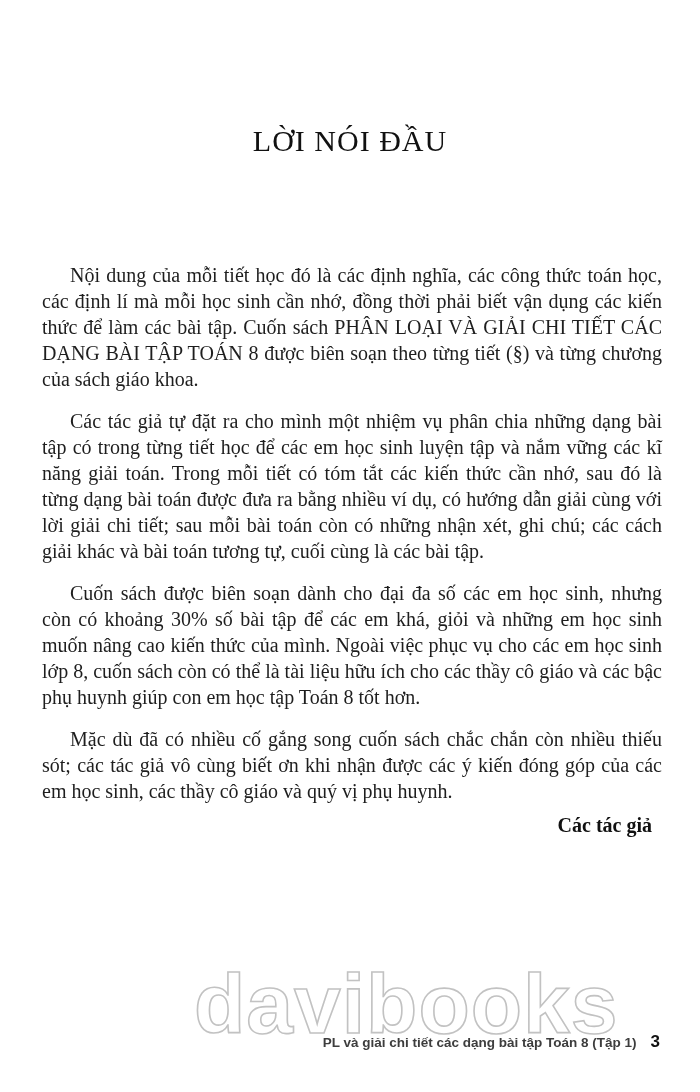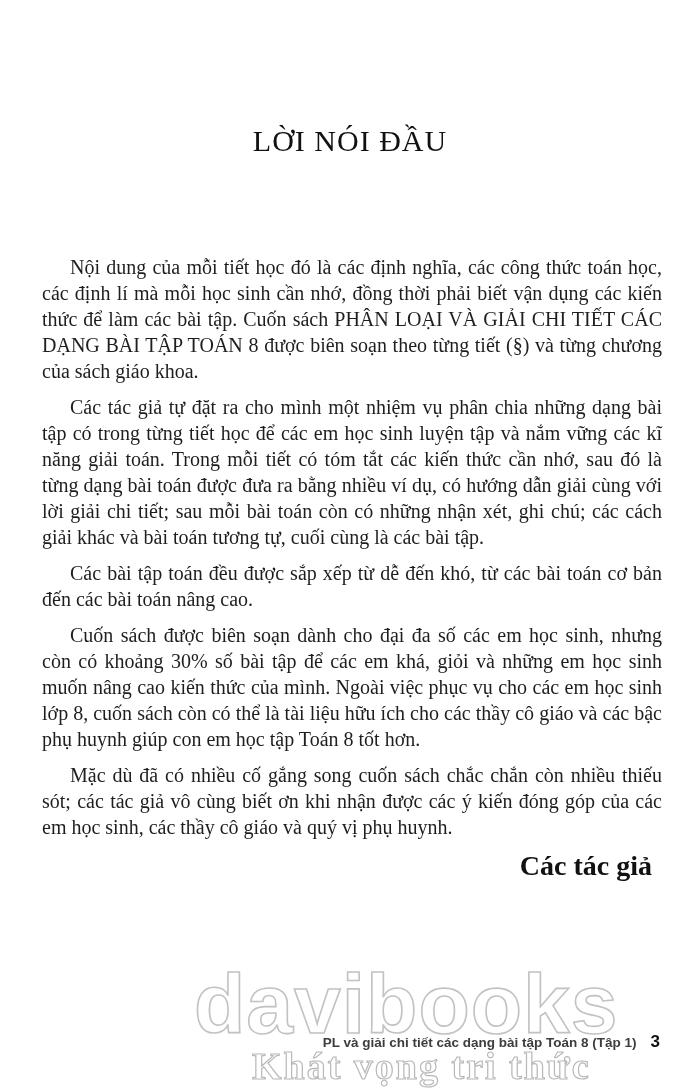--- a/index.html
+++ b/index.html
@@ -23,31 +23,31 @@
     font-weight: normal;
     letter-spacing: 1px;
     color: #111111;
   }
   .content {
     position: absolute;
     top: 246px; left: 42px;
     width: 620px;
   }
   .content p {
-    margin: 8px 0 10px 0;
+    margin: 16px 0 10px 0;
     font-size: 20px;
     line-height: 26px;
     text-align: justify;
     text-indent: 28px;
     color: #1e1e1e;
   }
   .signature {
     margin-top: 8px;
     text-align: right;
-    font-size: 28px;
+    font-size: 20px;
     font-weight: bold;
     padding-right: 10px;
     color: #111111;
   }
   .wm-brand {
     position: absolute;
     top: 956px; left: 146px;
     z-index: 1;
     font-family: "Liberation Sans", sans-serif;
     font-size: 84px;
@@ -97,28 +97,26 @@
 </head>
 <body>
 
 <div class="page">
 
   <div class="title">LỜI NÓI ĐẦU</div>
 
   <div class="content">
     <p>Nội dung của mỗi tiết học đó là các định nghĩa, các công thức toán học, các định lí mà mỗi học sinh cần nhớ, đồng thời phải biết vận dụng các kiến thức để làm các bài tập. Cuốn sách PHÂN LOẠI VÀ GIẢI CHI TIẾT CÁC DẠNG BÀI TẬP TOÁN 8 được biên soạn theo từng tiết (§) và từng chương của sách giáo khoa.</p>
     <p>Các tác giả tự đặt ra cho mình một nhiệm vụ phân chia những dạng bài tập có trong từng tiết học để các em học sinh luyện tập và nắm vững các kĩ năng giải toán. Trong mỗi tiết có tóm tắt các kiến thức cần nhớ, sau đó là từng dạng bài toán được đưa ra bằng nhiều ví dụ, có hướng dẫn giải cùng với lời giải chi tiết; sau mỗi bài toán còn có những nhận xét, ghi chú; các cách giải khác và bài toán tương tự, cuối cùng là các bài tập.</p>
-    <p>Các bài tập toán đều được sắp xếp từ dễ đến khó, từ các bài toán cơ bản đến các bài toán nâng cao.</p>
     <p>Cuốn sách được biên soạn dành cho đại đa số các em học sinh, nhưng còn có khoảng 30% số bài tập để các em khá, giỏi và những em học sinh muốn nâng cao kiến thức của mình. Ngoài việc phục vụ cho các em học sinh lớp 8, cuốn sách còn có thể là tài liệu hữu ích cho các thầy cô giáo và các bậc phụ huynh giúp con em học tập Toán 8 tốt hơn.</p>
     <p>Mặc dù đã có nhiều cố gắng song cuốn sách chắc chắn còn nhiều thiếu sót; các tác giả vô cùng biết ơn khi nhận được các ý kiến đóng góp của các em học sinh, các thầy cô giáo và quý vị phụ huynh.</p>
     <div class="signature">Các tác giả</div>
   </div>
 
   <div class="wm-brand">davibooks</div>
 
-  <div class="wm-slogan">Khát vọng tri thức</div>
 
   <div class="footer">
     <span class="footer-title">PL và giải chi tiết các dạng bài tập Toán 8 (Tập 1)</span>
     <span class="footer-page">3</span>
   </div>
 
 </div>
 
 </body></html>

